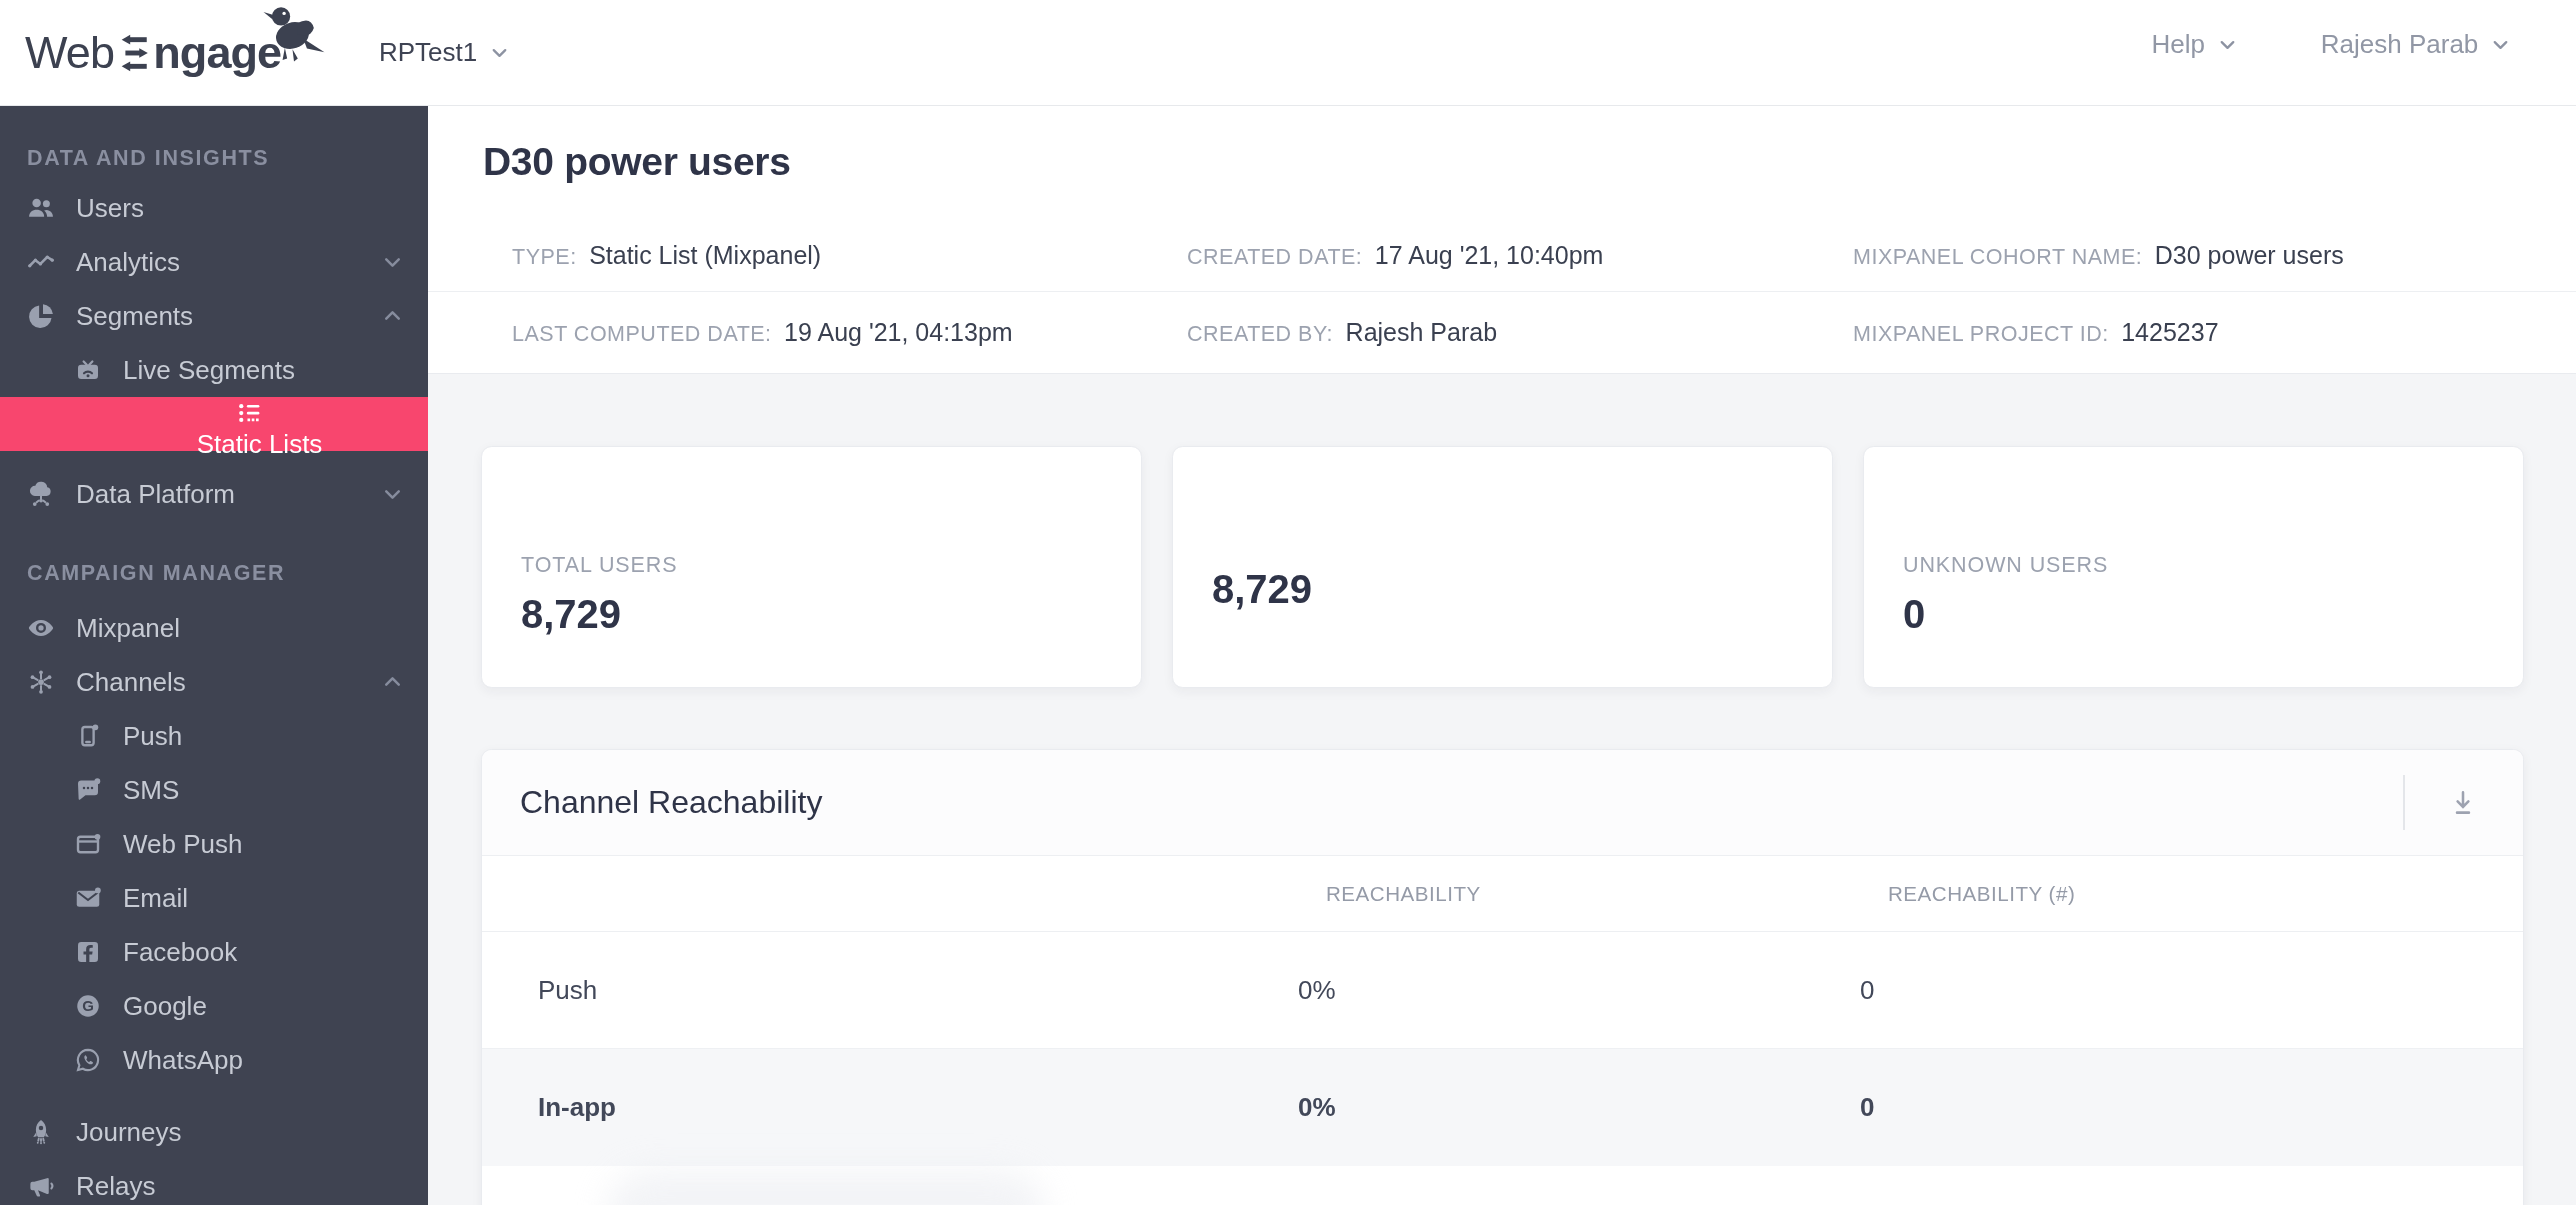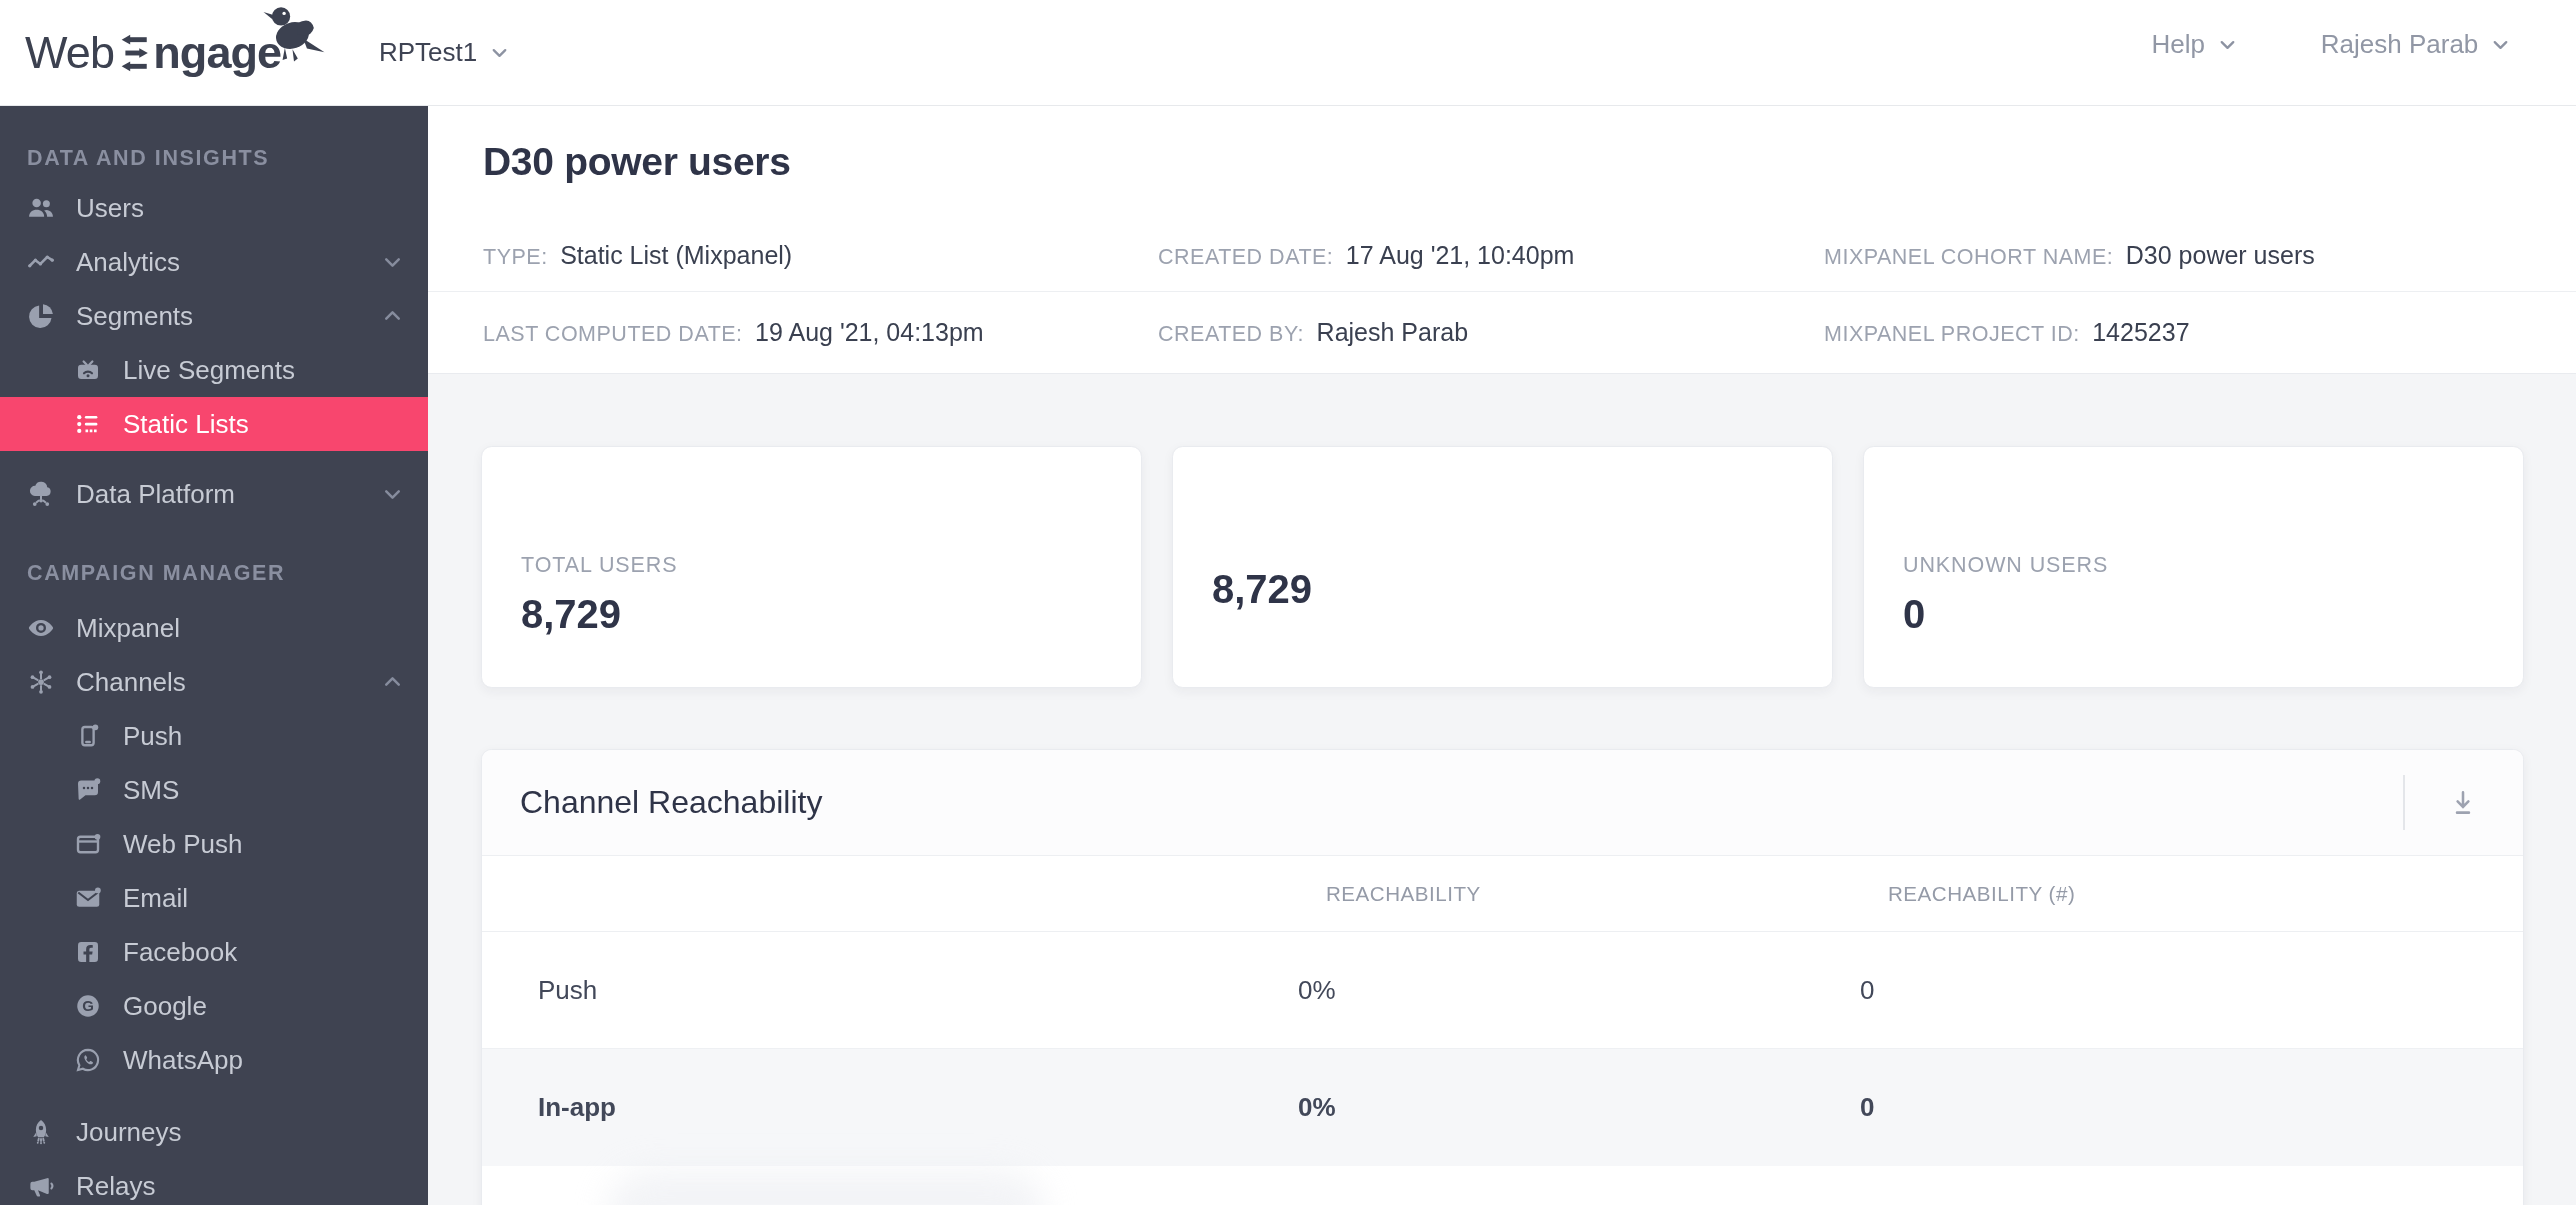--- a/index.html
+++ b/index.html
@@ -25,35 +25,35 @@
   .sidebar { position:absolute; top:106px; left:0; width:428px; height:1100px; background:#3f4351; overflow:hidden; }
   .sb-sec { margin:39px 0 0 27px; height:27px; font-size:21.5px; font-weight:700; letter-spacing:1.6px;
             color:#8a8fa0; display:flex; align-items:center; }
   .sb-item { position:relative; height:54px; display:flex; align-items:center; padding-left:25px;
              cursor:pointer; color:#c7cbd4; }
   .sb-item.first { margin-top:9px; }
   .sb-item.gap-sm { margin-top:16px; }
   .sb-item.gap-md { margin-top:14.3px; }
   .sb-item.gap-lg { margin-top:18px; }
   .sb-item.sub { padding-left:72px; }
-  .sb-item.active { background:#f8466e; color:#ffffff; }
+  .sb-item.active { background:#f8466e; color:#ffffff;flex-direction:column; }
   .sb-ic { width:32px; height:32px; display:flex; align-items:center; justify-content:center;
            color:#9aa0af; flex:0 0 32px; }
   .sb-item.active .sb-ic { color:#ffffff; }
   .sb-ic svg { width:30px; height:30px; }
   .sb-txt { margin-left:19px; font-size:26px; }
   .sb-chev { position:absolute; right:23px; top:50%; transform:translateY(-50%); color:#868c9d; }
   .sb-chev svg { width:25px; height:25px; display:block; }
   .sb-chev.up svg { transform:rotate(180deg); }
 
   
   .main { position:absolute; top:106px; left:428px; right:0; bottom:0; background:#f4f5f7; overflow:hidden; }
   .page-head { background:#fff; height:268px; border-bottom:0.9px solid #e9ebef; }
   .pg-title { padding:34px 0 0 55px; font-size:39px; font-weight:700; color:#2f3448; letter-spacing:-0.3px; }
-  .meta-row { display:grid; grid-template-columns:675px 666px 1fr; padding-left:55px; align-items:center; }
+  .meta-row { display:grid; grid-template-columns:675px 666px 1fr; padding-left:84px; align-items:center; }
   .meta-row.r1 { height:72px; margin-top:36px; border-bottom:1.8px solid #edeff2; }
   .meta-row.r2 { height:81px; }
   .meta-cell { display:flex; align-items:baseline; gap:12.5px; white-space:nowrap; }
   .meta-label { font-size:21.5px; color:#9ca2af; letter-spacing:0.5px; font-weight:500; }
   .meta-value { font-size:25px; color:#3a4050; }
 
   .cards { display:flex; gap:30px; margin:72px 52px 0 53px; }
   .stat-card { flex:1; height:242px; background:#fff; border:0.9px solid #e9ebef; border-radius:10.7px;
                box-shadow:0 3.6px 10.7px rgba(40,48,66,0.05); padding:106px 0 0 39px; }
   .card-label { font-size:21.5px; color:#9ca2af; letter-spacing:0.9px; font-weight:500; }

